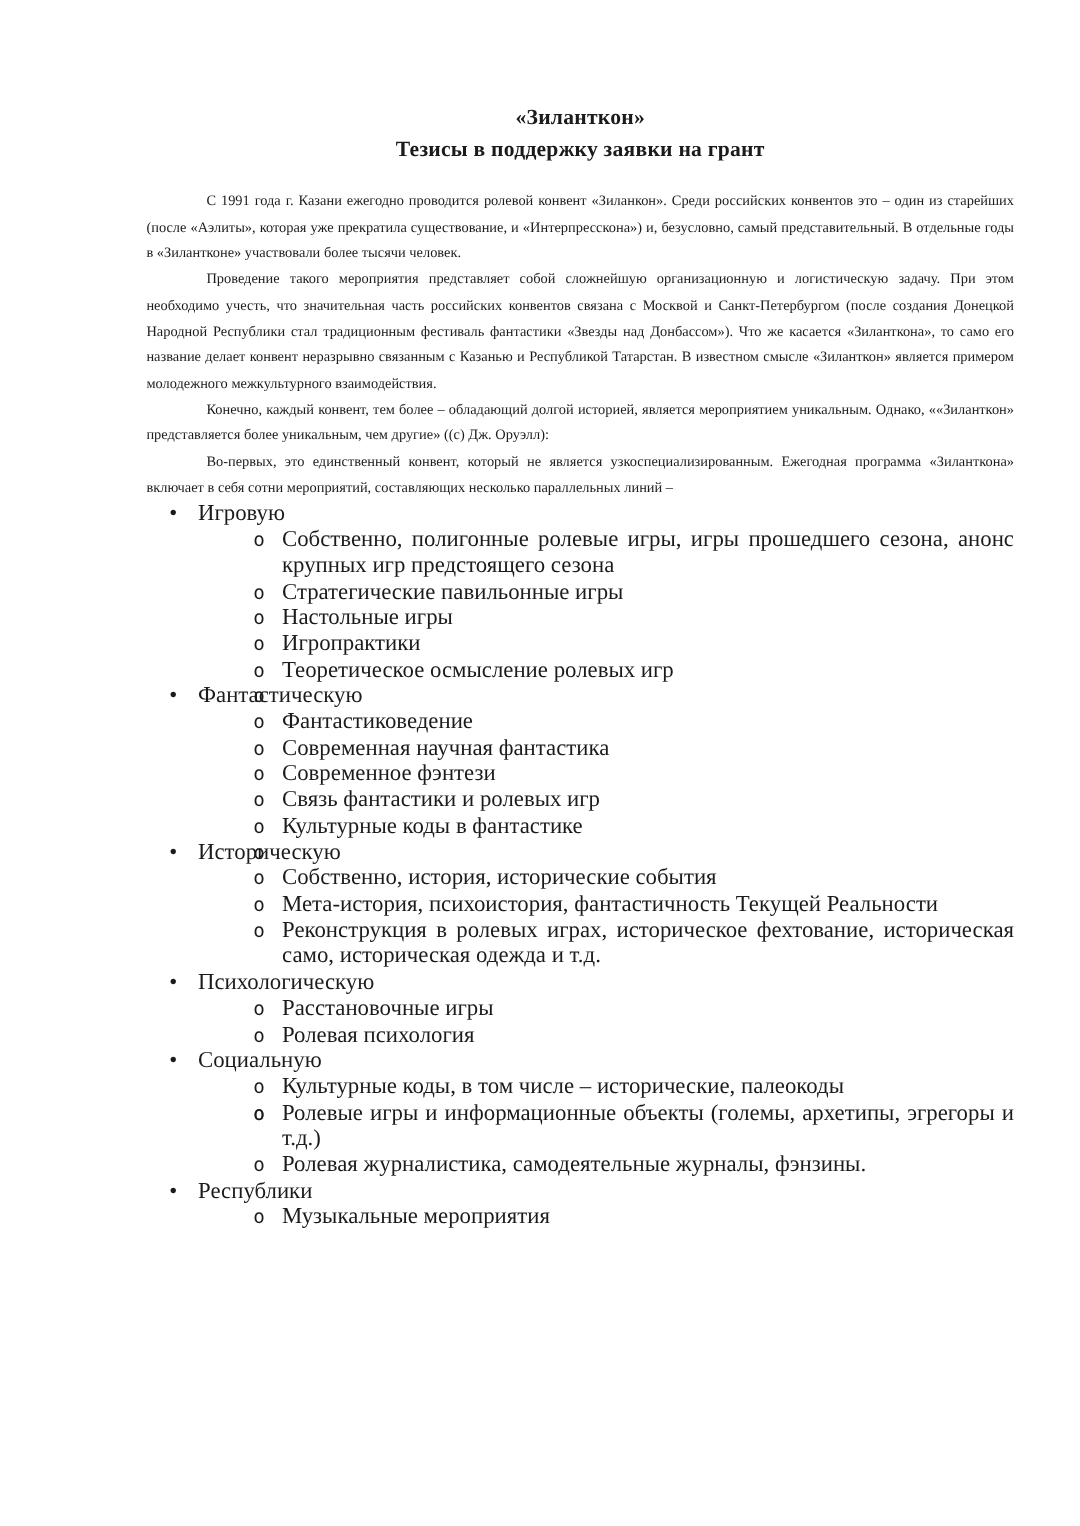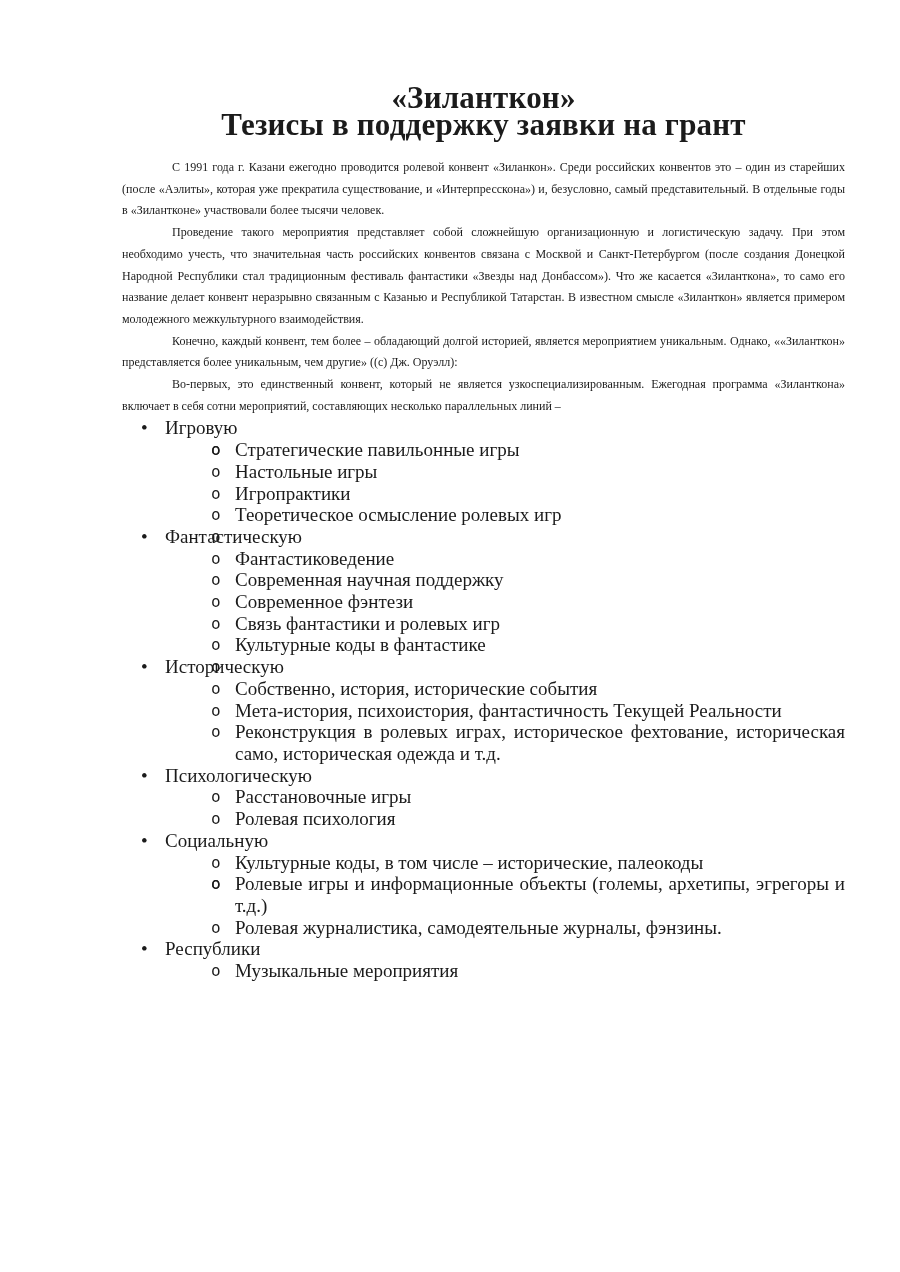--- a/index.html
+++ b/index.html
@@ -14,21 +14,21 @@
     color: #1b1b1b;
   }
   .content {
     position: absolute;
     left: 122px;
     top: 84px;
     width: 723px;
   }
   .doc-title {
     margin: 0;
-    font-size: 31px;
+    font-size: 18px;
     font-weight: 700;
     line-height: 27px;
     text-align: center;
     letter-spacing: 0.2px;
   }
   .doc-title span { display: block; }
   .title-gap { height: 19px; }
   .para {
     margin: 0;
     font-size: 12px;
@@ -83,20 +83,21 @@
   <p class="para">Во-первых, это единственный конвент, который не является узкоспециализированным. Ежегодная программа «Зиланткона» включает в себя сотни мероприятий, составляющих несколько параллельных линий –</p>
 </div>
 
     <ul class="outline" id="outline">
   <li class="l1">
     <span class="m1">•</span>
     <span class="t1">Игровую</span>
     <ul class="sub">
   <li class="l2">
     <span class="m2">o</span>
+    <span class="t2">Собственно, полигонные ролевые игры, игры прошедшего сезона, анонс крупных игр предстоящего сезона</span>
   </li>
 
   <li class="l2">
     <span class="m2">o</span>
     <span class="t2">Стратегические павильонные игры</span>
   </li>
 
   <li class="l2">
     <span class="m2">o</span>
     <span class="t2">Настольные игры</span>
@@ -122,21 +123,21 @@
     <span class="m1">•</span>
     <span class="t1">Фантастическую</span>
     <ul class="sub">
   <li class="l2">
     <span class="m2">o</span>
     <span class="t2">Фантастиковедение</span>
   </li>
 
   <li class="l2">
     <span class="m2">o</span>
-    <span class="t2">Современная научная поддержку</span>
+    <span class="t2">Современная научная фантастика</span>
   </li>
 
   <li class="l2">
     <span class="m2">o</span>
     <span class="t2">Современное фэнтези</span>
   </li>
 
   <li class="l2">
     <span class="m2">o</span>
     <span class="t2">Связь фантастики и ролевых игр</span>

